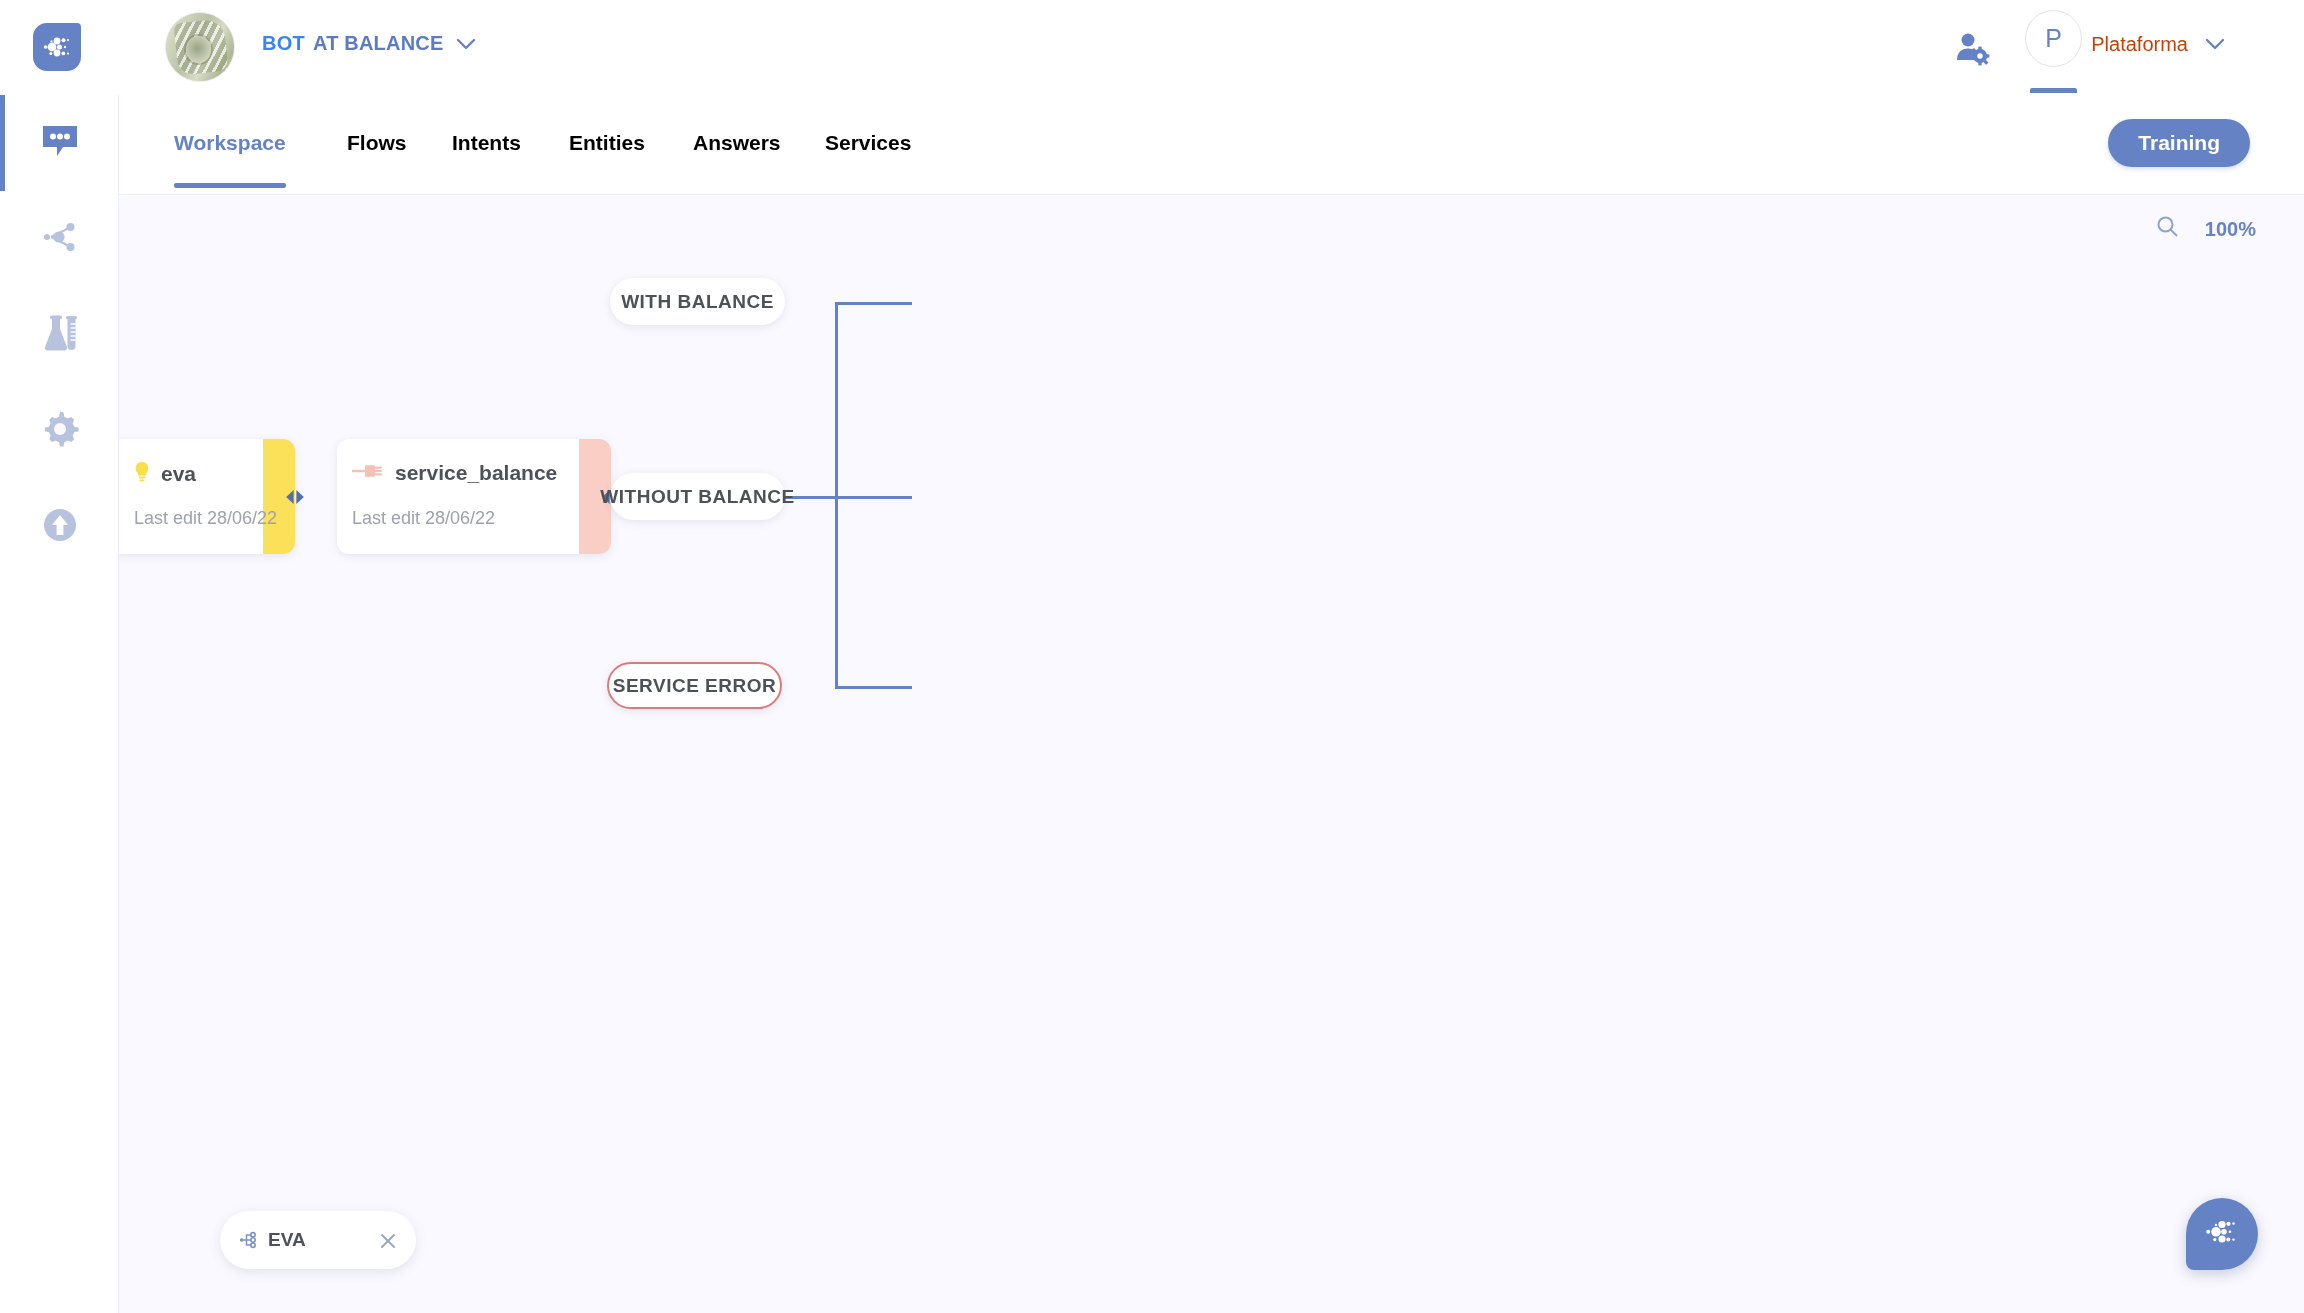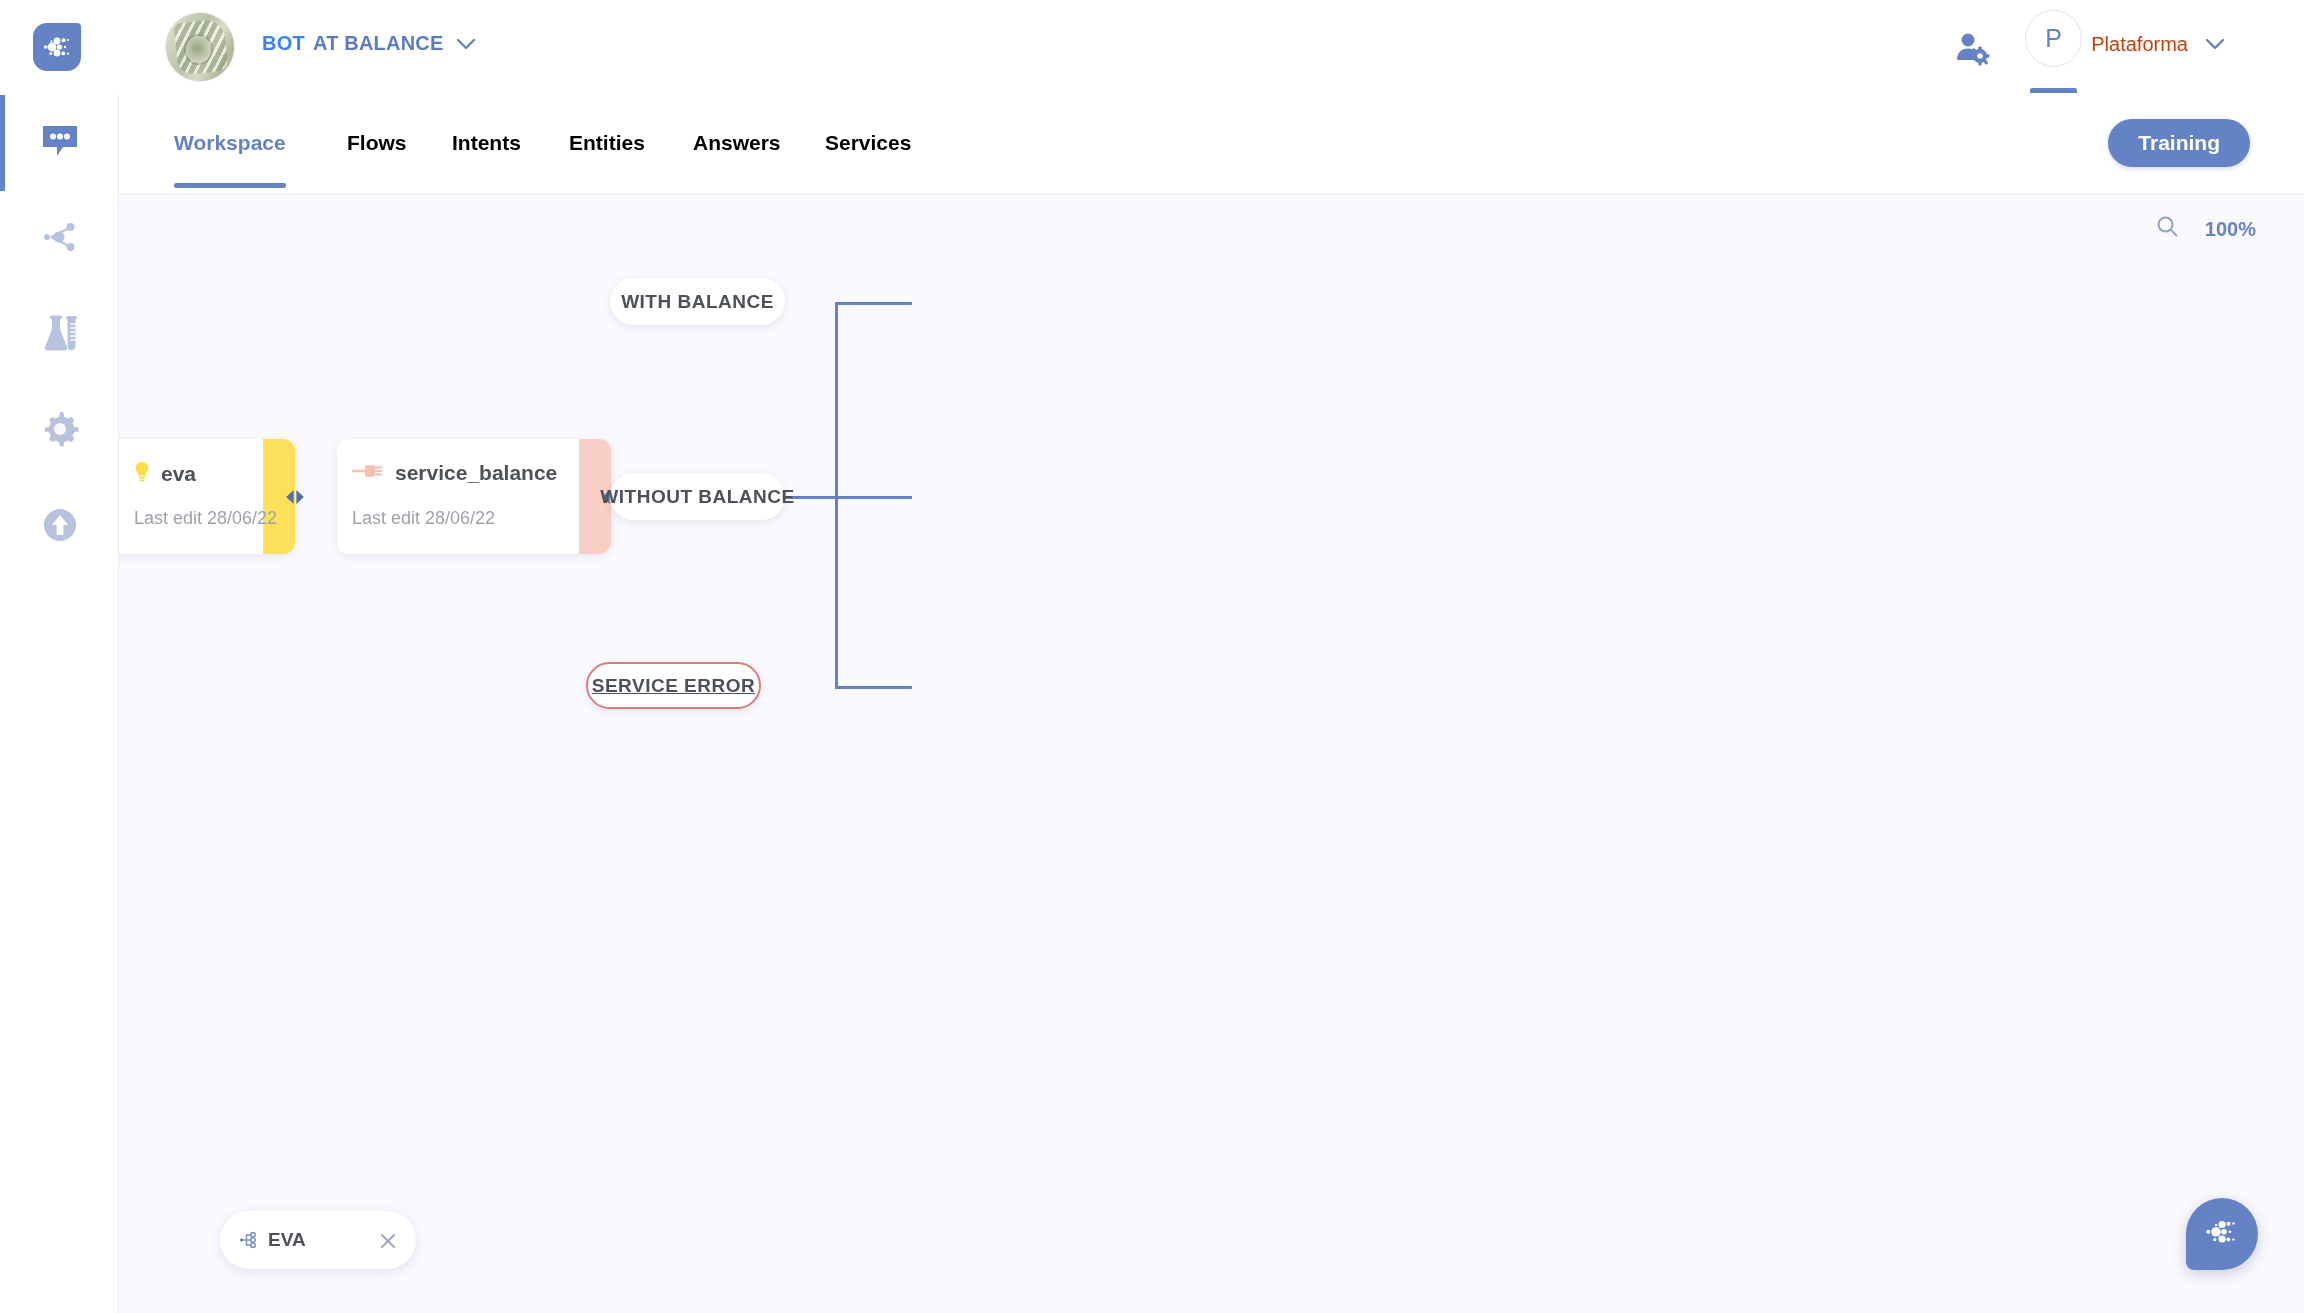--- a/index.html
+++ b/index.html
@@ -557,21 +557,21 @@
     <span class="port" style="right:-11px; top:48px;">
       <svg width="22" height="20" viewBox="0 0 22 20">
         <path d="M9.6 3 L9.6 17 L2.2 10 Z" fill="#4f6fae"></path>
         <path d="M12.4 3 L12.4 17 L19.8 10 Z" fill="#4f6fae"></path>
       </svg>
     </span>
   </div>
 
   <div class="pill" style="left:491px; top:82px; width:175px;">WITH BALANCE</div>
   <div class="pill" style="left:491px; top:277px; width:175px;">WITHOUT BALANCE</div>
-  <div class="pill error" style="left:467px; top:466px; width:175px;text-decoration:underline;">SERVICE ERROR</div>
+  <div class="pill error" style="left:488px; top:466px; width:175px;">SERVICE ERROR</div>
 
   <div class="flow-chip">
     <span class="chip-icon">
       <svg width="22" height="22" viewBox="0 0 22 22">
         <g stroke="#7b93c9" stroke-width="1.5" fill="none">
           <path d="M3.5 11 h4 M7.5 11 v-5 h5 M7.5 11 v5 h5 M7.5 11 h5"></path>
         </g>
         <circle cx="2.6" cy="11" r="1.8" fill="#7b93c9"></circle>
         <circle cx="14" cy="5.8" r="2.2" fill="none" stroke="#7b93c9" stroke-width="1.6"></circle>
         <circle cx="14" cy="11" r="2.2" fill="none" stroke="#7b93c9" stroke-width="1.6"></circle>

